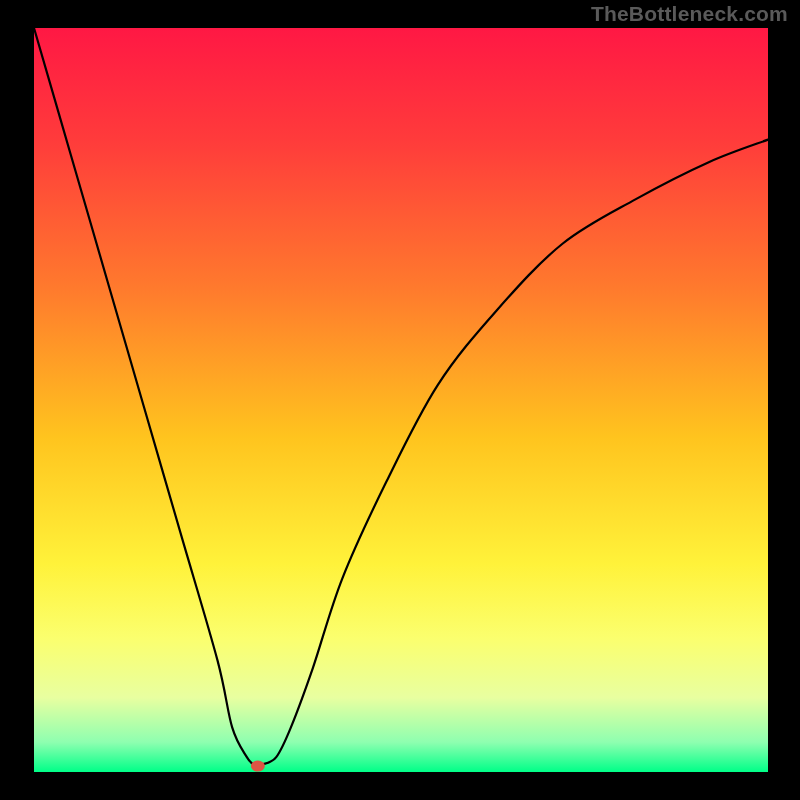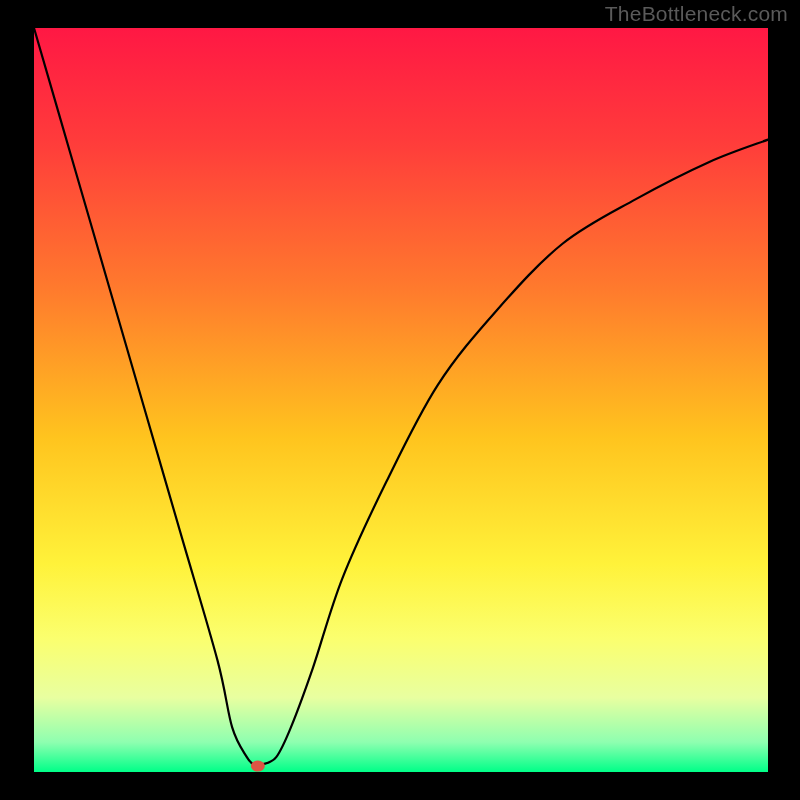--- a/index.html
+++ b/index.html
@@ -15,21 +15,21 @@
     position: relative;
     width: 800px;
     height: 800px;
   }
   .watermark {
     position: absolute;
     top: 2px;
     right: 12px;
     color: #5a5a5a;
     font-size: 21px;
-    font-weight: 400;
+    font-weight: 700;
     letter-spacing: 0.2px;
     z-index: 10;
     user-select: none;
   }
   svg {
     display: block;
   }
 </style>
 </head>
 <body>

